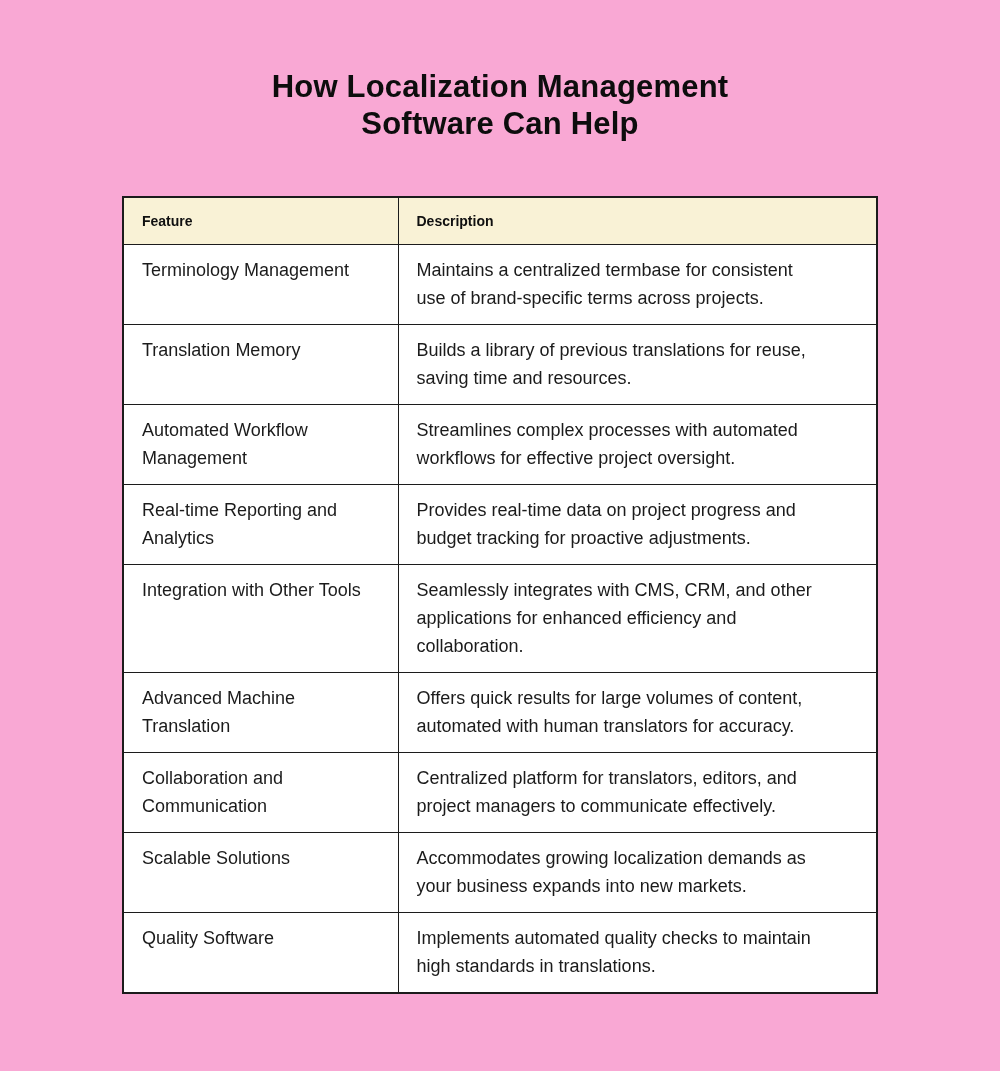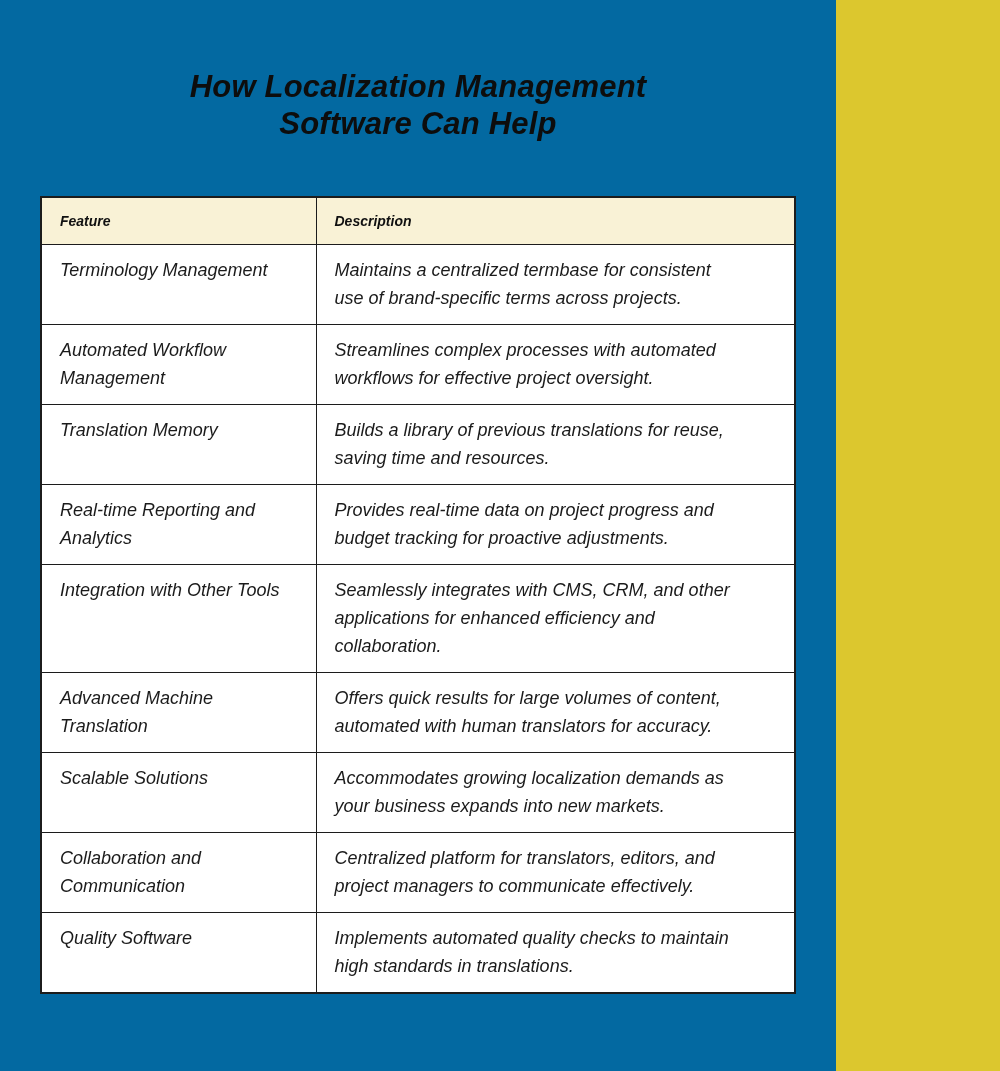--- a/index.html
+++ b/index.html
@@ -4,24 +4,23 @@
 <style>
   * { margin: 0; padding: 0; box-sizing: border-box; }
   html, body {
     width: 1000px;
     height: 1071px;
     background: #dcc72e;
     font-family: "Liberation Sans", "DejaVu Sans", sans-serif;
     overflow: hidden;
   }
   .page {
-    width: 836px;
+    width: 1000px;
     height: 1071px;
-    background: #0369a1;
-    font-style: italic;
+    background: #f9a8d4;
   }
   .title {
     padding-top: 68px;
     text-align: center;
     font-size: 31px;
     line-height: 37px;
     font-weight: 700;
     color: #0d0d0d;
     letter-spacing: 0.2px;
   }
@@ -79,46 +78,46 @@
         <th>Feature</th>
         <th>Description</th>
       </tr>
     </thead>
     <tbody>
       <tr>
         <td class="feature">Terminology Management</td>
         <td class="desc">Maintains a centralized termbase for consistent use of brand-specific terms across projects.</td>
       </tr>
       <tr>
+        <td class="feature">Translation Memory</td>
+        <td class="desc">Builds a library of previous translations for reuse, saving time and resources.</td>
+      </tr>
+      <tr>
         <td class="feature">Automated Workflow Management</td>
         <td class="desc">Streamlines complex processes with automated workflows for effective project oversight.</td>
-      </tr>
-      <tr>
-        <td class="feature">Translation Memory</td>
-        <td class="desc">Builds a library of previous translations for reuse, saving time and resources.</td>
       </tr>
       <tr>
         <td class="feature">Real-time Reporting and Analytics</td>
         <td class="desc">Provides real-time data on project progress and budget tracking for proactive adjustments.</td>
       </tr>
       <tr>
         <td class="feature">Integration with Other Tools</td>
         <td class="desc">Seamlessly integrates with CMS, CRM, and other applications for enhanced efficiency and collaboration.</td>
       </tr>
       <tr>
         <td class="feature">Advanced Machine Translation</td>
         <td class="desc">Offers quick results for large volumes of content, automated with human translators for accuracy.</td>
       </tr>
       <tr>
+        <td class="feature">Collaboration and Communication</td>
+        <td class="desc">Centralized platform for translators, editors, and project managers to communicate effectively.</td>
+      </tr>
+      <tr>
         <td class="feature">Scalable Solutions</td>
         <td class="desc">Accommodates growing localization demands as your business expands into new markets.</td>
-      </tr>
-      <tr>
-        <td class="feature">Collaboration and Communication</td>
-        <td class="desc">Centralized platform for translators, editors, and project managers to communicate effectively.</td>
       </tr>
       <tr>
         <td class="feature">Quality Software</td>
         <td class="desc">Implements automated quality checks to maintain high standards in translations.</td>
       </tr>
     </tbody>
   </table>
 
 </div>
 

